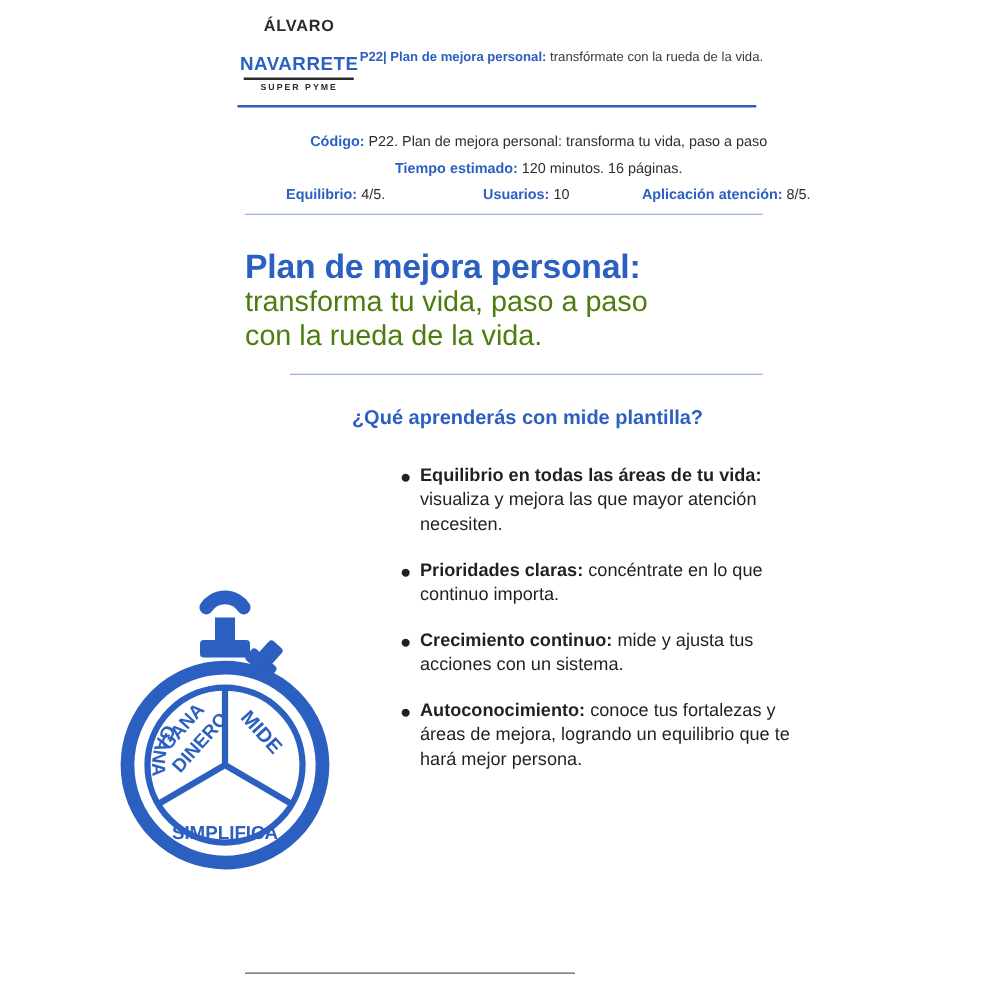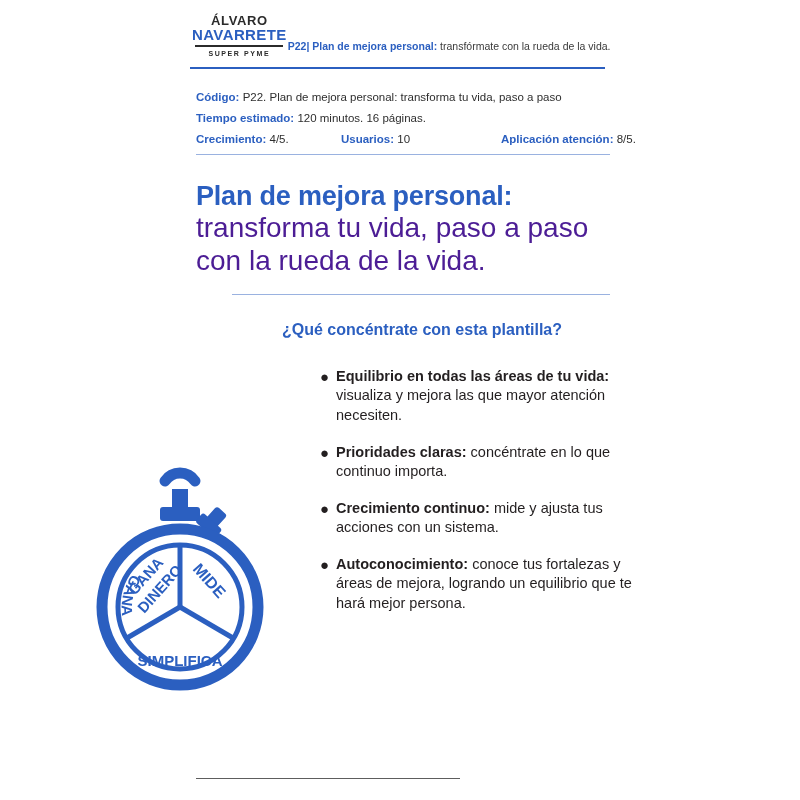--- a/index.html
+++ b/index.html
@@ -31,21 +31,21 @@
     font-size: 13px;
     font-weight: bold;
     letter-spacing: 0.6px;
     color: #2b2b2b;
   }
   .logo-line2 {
     font-size: 15px;
     font-weight: bold;
     letter-spacing: 0.4px;
     color: #2b5fc0;
-    margin-top: 0;
+    margin-top: 17px;
   }
   .logo-rule {
     height: 2px;
     background: #2b2b2b;
     margin: 3px auto 3px auto;
     width: 88px;
   }
   .logo-line3 {
     font-size: 7px;
     font-weight: bold;
@@ -71,21 +71,21 @@
     width: 415px;
   }
 
   
   .meta {
     margin: 22px 0 0 196px;
     width: 470px;
     font-size: 11.5px;
     color: #2e2e2e;
   }
-  .meta-row { margin-bottom: 9px; }
+  .meta-row { margin-bottom: 9px; text-align: center; }
   .meta-row b { color: #2b5fc0; }
   .meta-inline { display: flex; }
   .meta-inline .m1 { width: 145px; }
   .meta-inline .m2 { width: 160px; }
   .meta-inline .m3 { width: 160px; }
 
   .meta-rule {
     margin: 8px 0 0 196px;
     height: 1px;
     background: #9ab2e0;
@@ -98,22 +98,22 @@
     width: 470px;
   }
   .title-main {
     font-size: 27px;
     font-weight: bold;
     color: #2b5fc0;
     line-height: 1.12;
     letter-spacing: -0.2px;
   }
   .title-sub {
-    font-size: 28px;
-    color: #4c1d95;
+    font-size: 23px;
+    color: #4d7c0f;
     line-height: 1.2;
     font-weight: normal;
   }
 
   .title-rule {
     margin: 16px 0 0 232px;
     height: 1px;
     background: #9ab2e0;
     width: 378px;
   }
@@ -211,21 +211,21 @@
     <div class="meta-row">
       <b>Código:</b>
       <span>P22. Plan de mejora personal: transforma tu vida, paso a paso</span>
     </div>
     <div class="meta-row">
       <b>Tiempo estimado:</b>
       <span>120 minutos. 16 páginas.</span>
     </div>
     <div class="meta-row meta-inline">
       <div class="m1">
-        <b>Crecimiento:</b>
+        <b>Equilibrio:</b>
         <span>4/5.</span>
       </div>
       <div class="m2">
         <b>Usuarios:</b>
         <span>10</span>
       </div>
       <div class="m3">
         <b>Aplicación atención:</b>
         <span>8/5.</span>
       </div>
@@ -233,21 +233,21 @@
   </div>
   <div class="meta-rule"></div>
 
   <div class="title-block">
     <div class="title-main">Plan de mejora personal:</div>
     <div class="title-sub">transforma tu vida, paso a paso</div>
     <div class="title-sub">con la rueda de la vida.</div>
   </div>
   <div class="title-rule"></div>
 
-  <div class="question">¿Qué concéntrate con esta plantilla?</div>
+  <div class="question">¿Qué aprenderás con mide plantilla?</div>
 
   <div class="content">
 
     <div class="illustration">
       <svg width="200" height="250" viewBox="0 0 200 250">
         <g fill="none" stroke="#2b5fc0">
 
           <path d="M85 22 a18 18 0 0 1 30 0" stroke-width="11" stroke-linecap="round"></path>
           <rect x="92" y="30" width="16" height="22" fill="#2b5fc0" stroke="none"></rect>
           <rect x="80" y="48" width="40" height="14" rx="3" fill="#2b5fc0" stroke="none"></rect>

